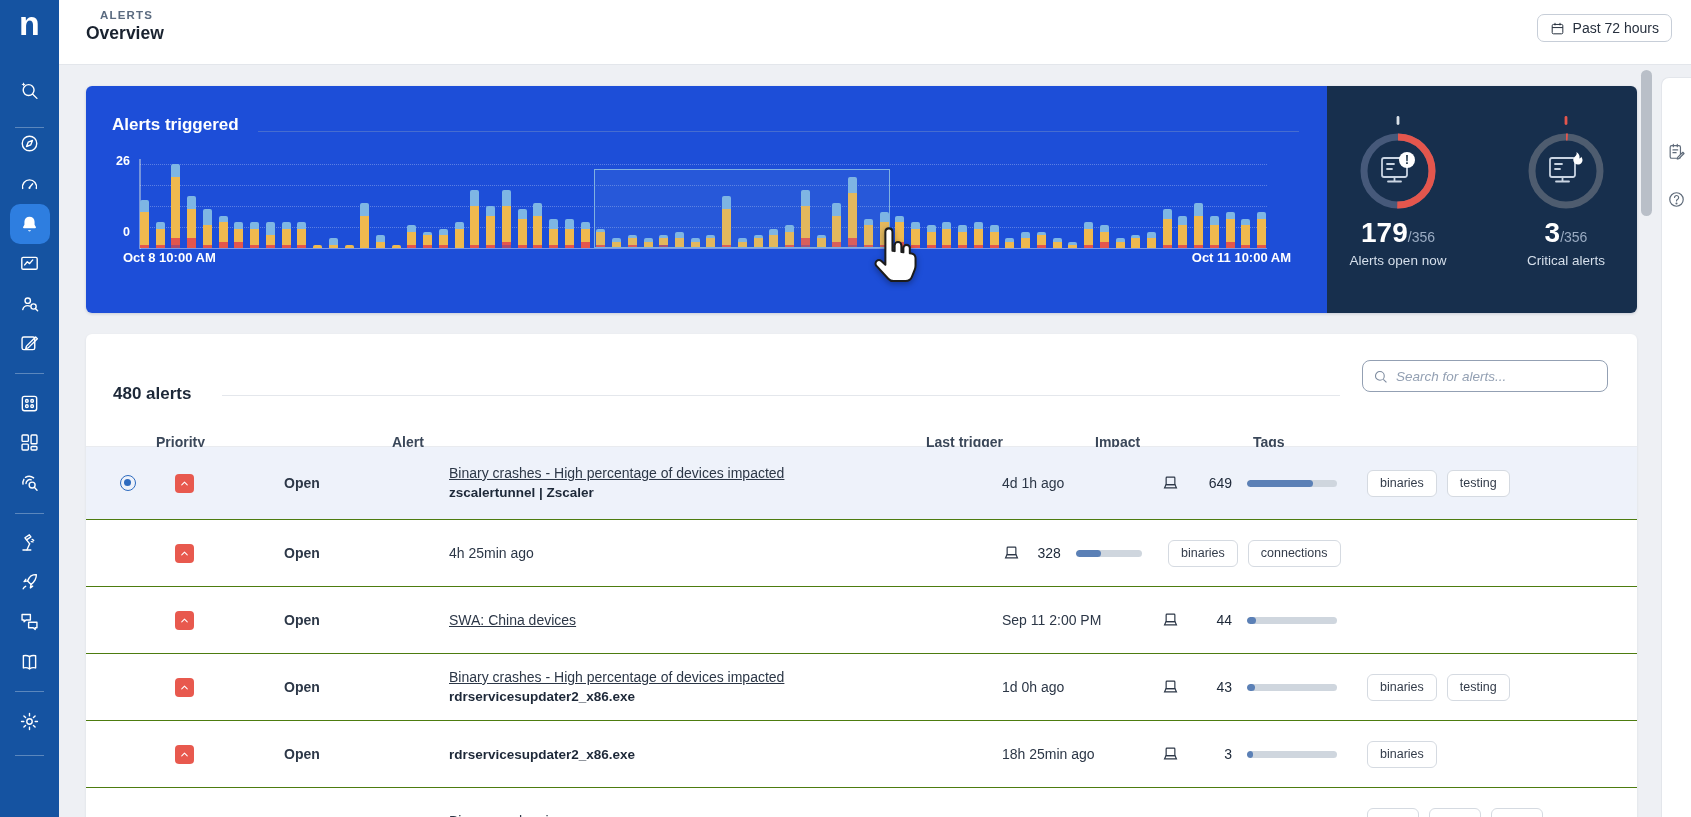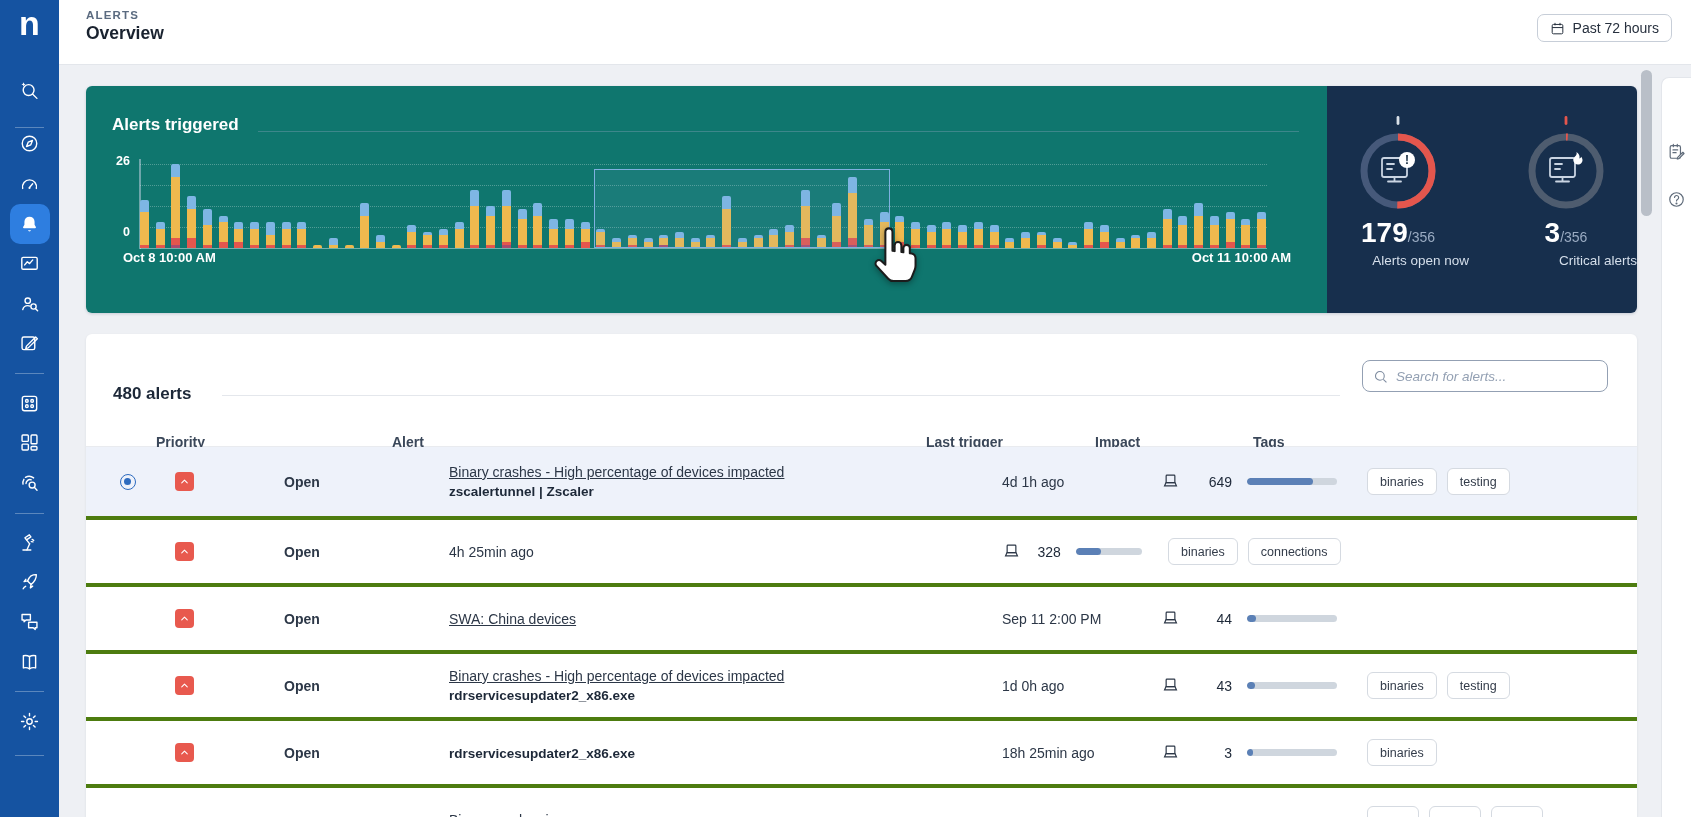--- a/index.html
+++ b/index.html
@@ -10,65 +10,65 @@
   }
   
   .sidebar { position:absolute; left:0; top:0; width:59px; height:817px; background:#1553a1; z-index:20; }
   .logo { position:absolute; top:4px; left:0; width:59px; text-align:center; color:#fff; font-size:34px; font-weight:700; }
   .s-icon { position:absolute; left:50%; transform:translateX(-50%); width:40px; height:40px; display:flex; align-items:center; justify-content:center; border-radius:10px; cursor:pointer; }
   .s-icon svg { width:21px; height:21px; stroke:#ffffff; fill:none; stroke-width:1.6; stroke-linecap:round; stroke-linejoin:round; }
   .s-icon.active { background:#2e7ee0; }
   .s-div { position:absolute; left:15px; width:29px; border-top:1px solid rgba(255,255,255,.3); }
   
   .header { position:absolute; left:59px; right:0; top:0; height:65px; background:#fff; border-bottom:1px solid #e3e6eb; z-index:10; }
-  .crumb { position:absolute; left:27px; top:9px; font-size:11.5px; font-weight:700; letter-spacing:1.2px; color:#5b6b80; }
+  .crumb { position:absolute; left:41px; top:9px; font-size:11.5px; font-weight:700; letter-spacing:1.2px; color:#5b6b80; }
   .page-title { position:absolute; left:27px; top:23px; font-size:17.5px; font-weight:700; color:#19222f; }
   .range-btn { position:absolute; right:19px; top:14px; height:28px; display:flex; align-items:center; gap:8px; padding:0 12px; background:#fff; border:1px solid #c7ced8; border-radius:7px; font-size:14px; color:#27303e; cursor:pointer; }
   .range-btn svg { width:15px; height:15px; stroke:#27303e; fill:none; stroke-width:1.6; }
   
   .chart-card { position:absolute; left:86px; top:86px; width:1551px; height:227px; border-radius:6px; display:flex; overflow:hidden; box-shadow:0 1px 3px rgba(20,40,70,.18); z-index:5; }
-  .chart-left { position:relative; width:1385px; background:#0f766e; }
+  .chart-left { position:relative; width:1385px; background:#1d4ed8; }
   .chart-title { position:absolute; left:26px; top:29px; color:#fff; font-size:17px; font-weight:700; }
   .title-rule { position:absolute; left:172px; right:28px; top:45px; height:1px; background:rgba(150,170,195,.35); }
   .plot { position:absolute; left:54px; top:78px; width:1127px; height:84px; display:flex; justify-content:space-between; align-items:flex-end; }
   .gridline { position:absolute; left:0; width:100%; border-top:1px dotted rgba(255,255,255,.28); z-index:0; }
   .baseline { position:absolute; left:0; bottom:-1px; width:100%; border-top:1px solid rgba(255,255,255,.42); z-index:0; }
   .y-axis { position:absolute; left:53px; top:73px; width:2px; height:90px; background:rgba(190,205,222,.55); }
   .bar { position:relative; width:9px; display:flex; flex-direction:column-reverse; z-index:2; }
   .bar div:last-child { border-radius:2px 2px 0 0; }
   .ylab { position:absolute; width:36px; text-align:right; color:#fff; font-size:12.5px; font-weight:700; }
   .xlab { position:absolute; color:#fff; font-size:13px; font-weight:700; top:164px; }
   .selection { position:absolute; left:454px; top:5px; width:296px; height:79px; border:1px solid #7fb0e0; background:rgba(130,180,230,.10); z-index:3; }
   .legend { position:absolute; left:54px; top:170px; width:1127px; display:flex; justify-content:center; gap:38px; }
   .legend-item { display:flex; align-items:center; gap:9px; color:#fff; font-size:13px; }
   .swatch { width:13px; height:13px; border-radius:3px; }
   
   .chart-right { position:relative; width:334px; background:#172f4d; display:flex; justify-content:center; gap:26px; padding-top:30px; }
   .gauge-block { width:142px; text-align:center; }
   .gauge-num { margin-top:3px; color:#fff; font-size:28px; font-weight:700; line-height:1; }
   .gauge-num .total { font-size:14px; font-weight:400; color:#9aabc2; }
-  .gauge-label { margin-top:6px; color:#d5dfeb; font-size:13.5px;text-align:right; }
+  .gauge-label { margin-top:6px; color:#d5dfeb; font-size:13.5px; }
   .ring-base { stroke:#46597a; stroke-width:7; fill:none; }
   .ring-prog { stroke:#e4564d; stroke-width:7; fill:none; transform:rotate(-90deg); }
   .mon { stroke:#c9d4e2; stroke-width:1.8; fill:none; stroke-linecap:round; stroke-linejoin:round; }
   
   .table-card { position:absolute; left:86px; top:334px; width:1551px; height:540px; background:#fff; border-radius:6px 6px 0 0; box-shadow:0 1px 3px rgba(20,40,70,.08); z-index:5; }
   .alerts-heading { position:absolute; left:27px; top:50px; font-size:17px; font-weight:700; color:#1d2838; }
   .heading-line { position:absolute; left:136px; top:61px; width:1118px; height:1px; background:#e4e7ec; }
   .search-box { position:absolute; right:29px; top:26px; width:246px; height:32px; border:1px solid #93a0b3; border-radius:8px; display:flex; align-items:center; padding:0 10px; gap:8px; background:#fff; }
   .search-box svg { width:15px; height:15px; stroke:#7d8b9f; fill:none; stroke-width:1.7; flex:none; }
   .search-box input { border:none; outline:none; width:100%; font-size:13.5px; font-family:"Liberation Sans",sans-serif; color:#2c3747; background:transparent; }
   .search-box input::placeholder { color:#93a0b3; font-style:italic; }
   .tgrid { display:grid; grid-template-columns:56px 90px 146px 534px 140px 180px 1fr; align-items:center; padding-left:14px; }
   .thead { position:absolute; left:0; right:0; top:86px; height:27px; border-bottom:1px solid #e9ebef; font-size:14px; font-weight:700; color:#3a4759; }
   .th-impact { padding-left:29px; }
   .th-tags { padding-left:7px; }
   .th-status { display:flex; align-items:center; gap:7px;margin-top:27px; }
   .rows { position:absolute; left:0; right:0; top:113px; }
-  .trow { height:67px; border-bottom:4px solid #4d7c0f; font-size:14px; color:#2c3747;gap:19px; }
+  .trow { height:67px; border-bottom:1px solid #4d7c0f; font-size:14px; color:#2c3747;gap:19px; }
   .trow.selected { height:73px; background:#eef2fa; }
   .radio { width:16px; height:16px; border:1.5px solid #2d6bbf; border-radius:50%; margin:0 auto; position:relative; }
   .radio::after { content:""; position:absolute; left:3px; top:3px; width:7px; height:7px; border-radius:50%; background:#2d6bbf; }
   .prio-chip { width:19px; height:19px; border-radius:4px; background:#e8594e; display:flex; align-items:center; justify-content:center; }
   .prio-chip svg { width:11px; height:11px; stroke:#fff; stroke-width:2.4; fill:none; stroke-linecap:round; stroke-linejoin:round; }
   .status { font-weight:700; color:#2c3747; }
   .alert-title { font-size:14px; color:#2c3747; line-height:18px;text-decoration:underline; }
   .alert-sub { font-size:13.5px; font-weight:700; color:#1d2838; line-height:18px; margin-top:2px; }
   .impact-cell { display:flex; align-items:center; }
   .impact-cell svg { width:19px; height:19px; stroke:#2c3747; fill:none; stroke-width:1.5; flex:none; }

